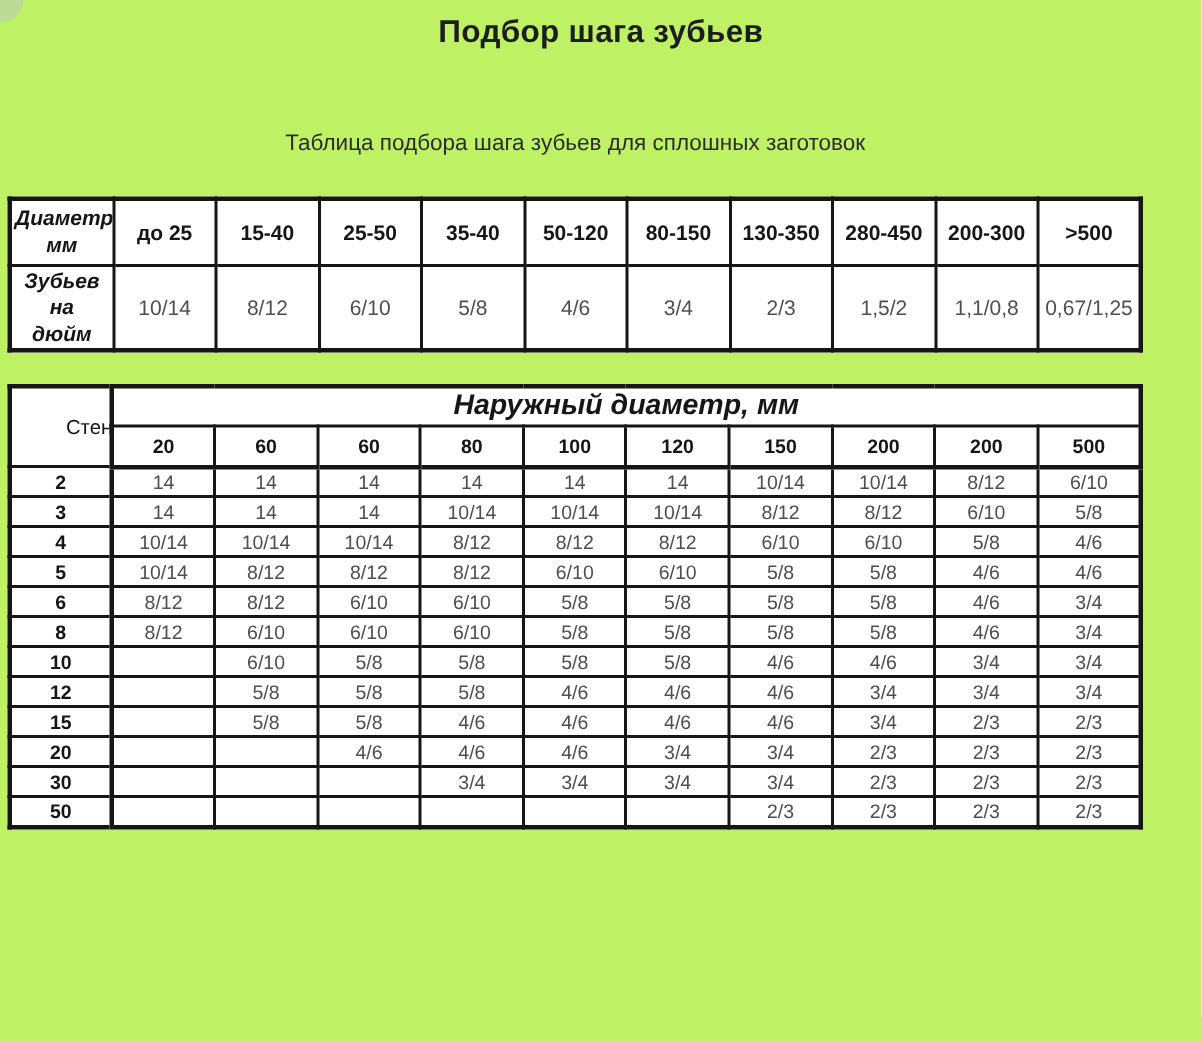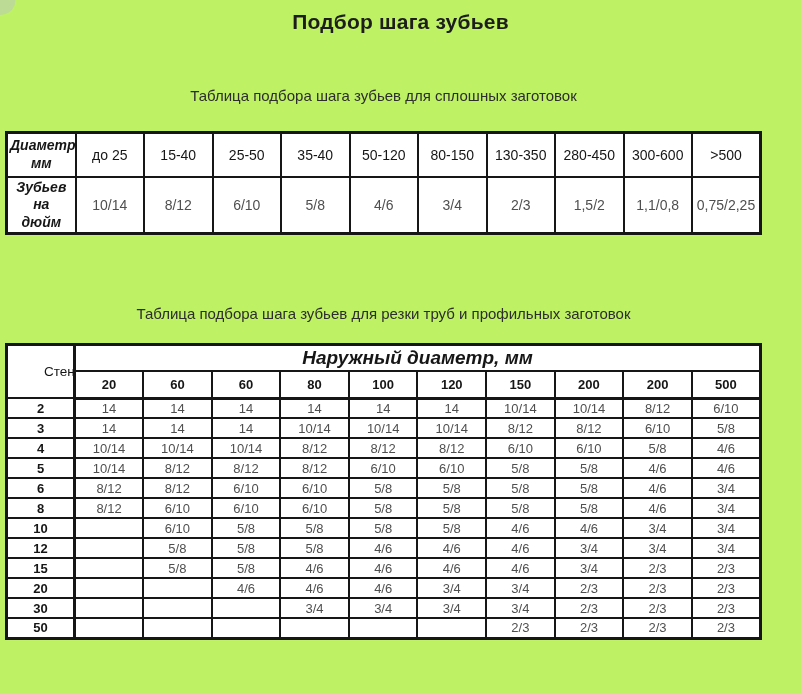--- a/index.html
+++ b/index.html
@@ -58,21 +58,21 @@
   
   .t1 tr { height: 44px; }
   .t1 .rowlabel {
     font-size: 14px;
     font-weight: 700;
     color: #161616;
     white-space: pre-line;
     line-height: 1.25;
     font-style: italic;
   }
-  .t1 .colhead { font-size: 14px; font-weight: 400; color: #161616; }
+  .t1 .colhead { font-size: 14px; font-weight: 700; color: #161616; }
   .t1 .val { font-size: 14px; font-weight: 400; color: #4f4f4f; }
   
   .t2 .corner {
     font-size: 13.5px; font-weight: 400; color: #161616;
     border-right-width: 3px;
     padding-left: 36px;
   }
   .t2 .group { font-size: 19px; font-weight: 700; color: #161616; font-style: italic; }
   .t2 tr.group-row { height: 24px; }
   .t2 tr.cols-row { height: 27px; }
@@ -131,41 +131,40 @@
           <th class="rowlabel">Диаметр,
 мм</th>
           <th class="colhead">до 25</th>
           <th class="colhead">15-40</th>
           <th class="colhead">25-50</th>
           <th class="colhead">35-40</th>
           <th class="colhead">50-120</th>
           <th class="colhead">80-150</th>
           <th class="colhead">130-350</th>
           <th class="colhead">280-450</th>
-          <th class="colhead">300-600</th>
+          <th class="colhead">200-300</th>
           <th class="colhead">&gt;500</th>
         </tr>
         <tr>
           <th class="rowlabel">Зубьев на
 дюйм</th>
           <td class="val">10/14</td>
           <td class="val">8/12</td>
           <td class="val">6/10</td>
           <td class="val">5/8</td>
           <td class="val">4/6</td>
           <td class="val">3/4</td>
           <td class="val">2/3</td>
           <td class="val">1,5/2</td>
           <td class="val">1,1/0,8</td>
-          <td class="val">0,75/2,25</td>
+          <td class="val">0,67/1,25</td>
         </tr>
       </tbody>
   </table>
 
-  <div class="caption cap2">Таблица подбора шага зубьев для резки труб и профильных заготовок</div>
 
   <table class="t2">
     <colgroup>
       <col style="width:68px">
       <col>
         <col>
         <col>
         <col>
         <col>
         <col>

